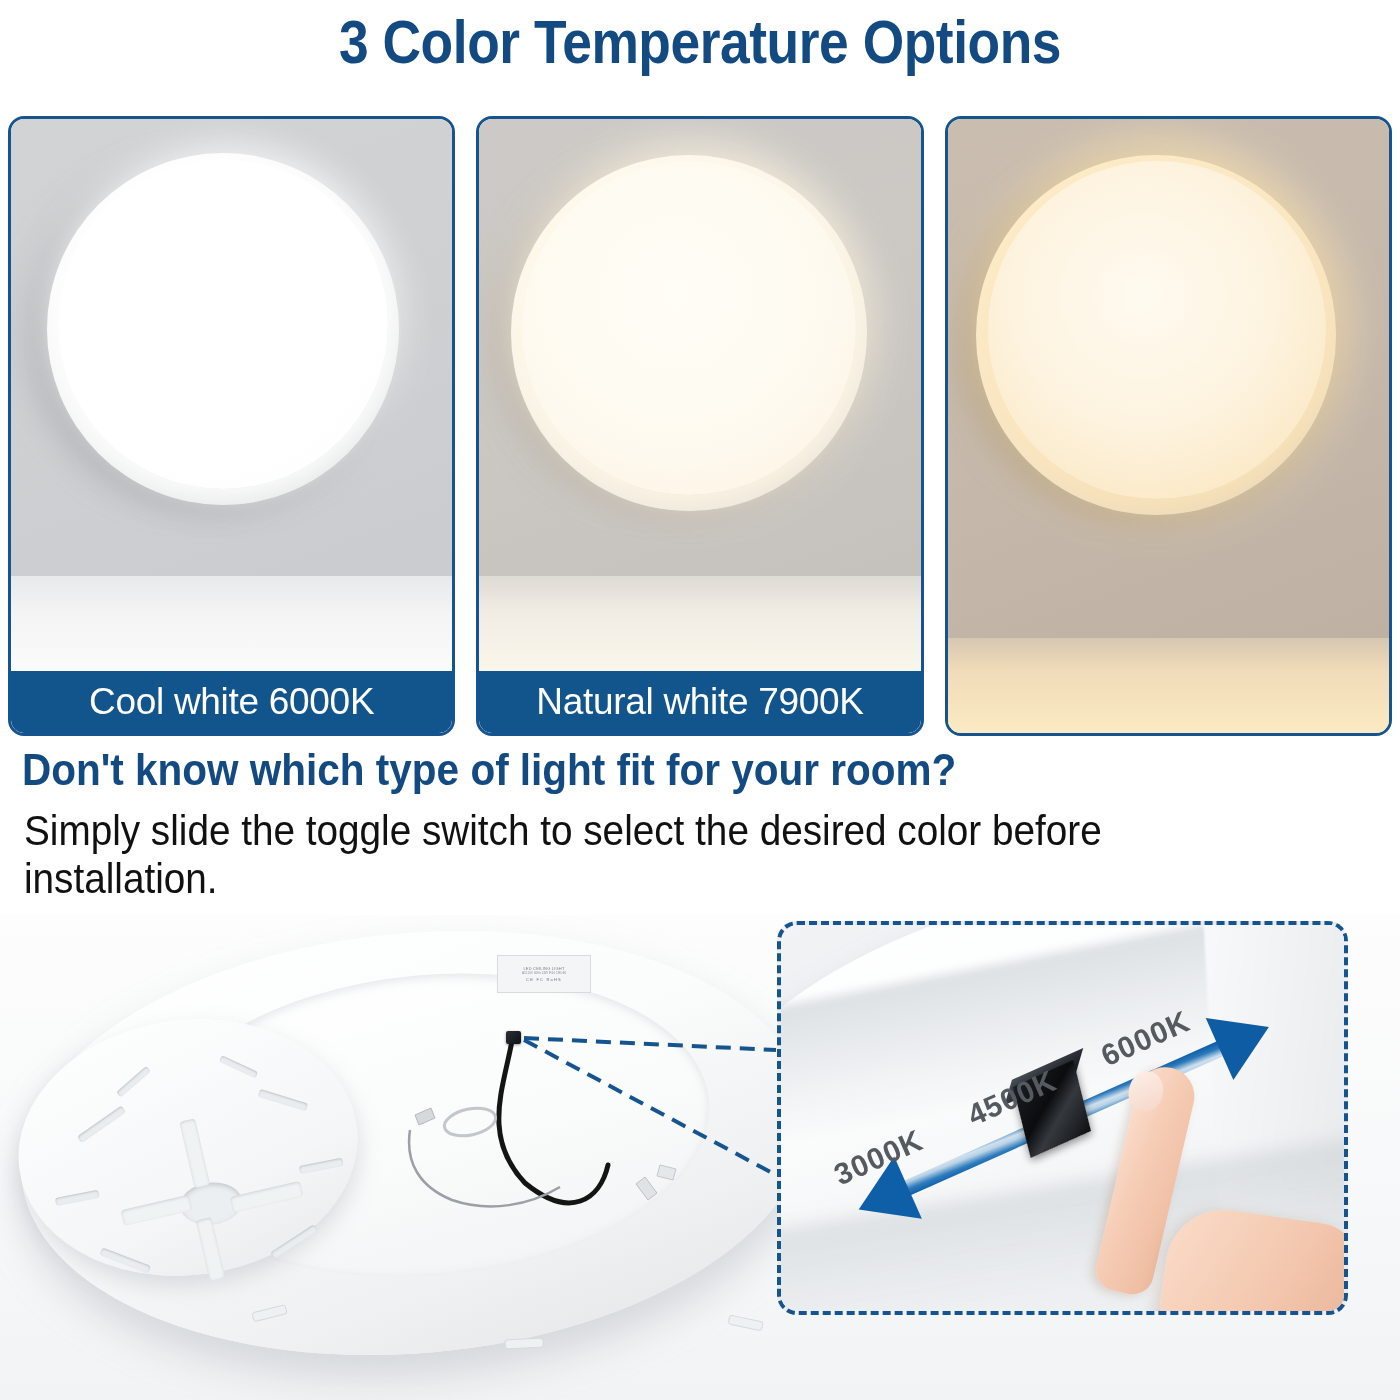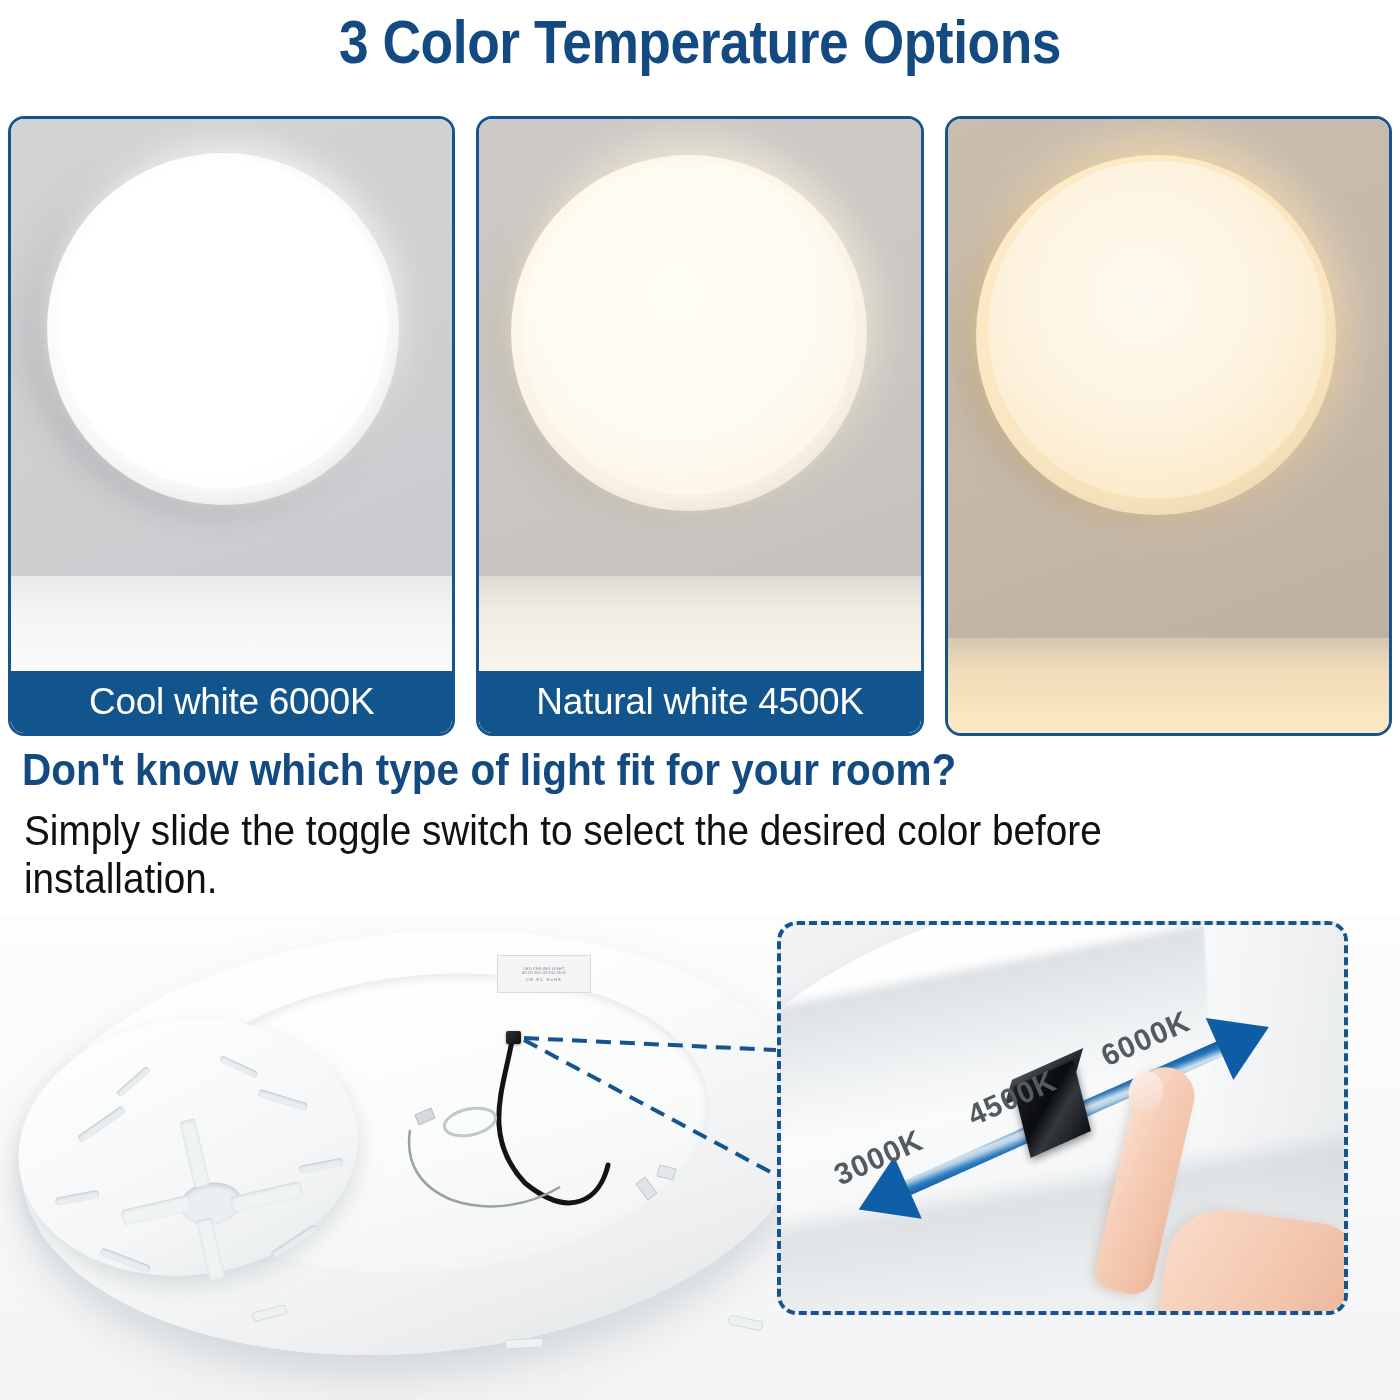--- a/index.html
+++ b/index.html
@@ -209,21 +209,21 @@
   </div>
 
   <div class="panel p2">
     <div class="scene">
       <div class="wall"></div>
       <div class="floor"></div>
       <div class="shadow"></div>
       <div class="rim"></div>
       <div class="disc"></div>
     </div>
-    <div class="banner">Natural white 4500K</div>
+    <div class="banner">Natural white 7900K</div>
   </div>
 
   <div class="panel p3">
     <div class="scene">
       <div class="wall"></div>
       <div class="floor"></div>
       <div class="shadow"></div>
       <div class="rim"></div>
       <div class="disc"></div>
     </div>

